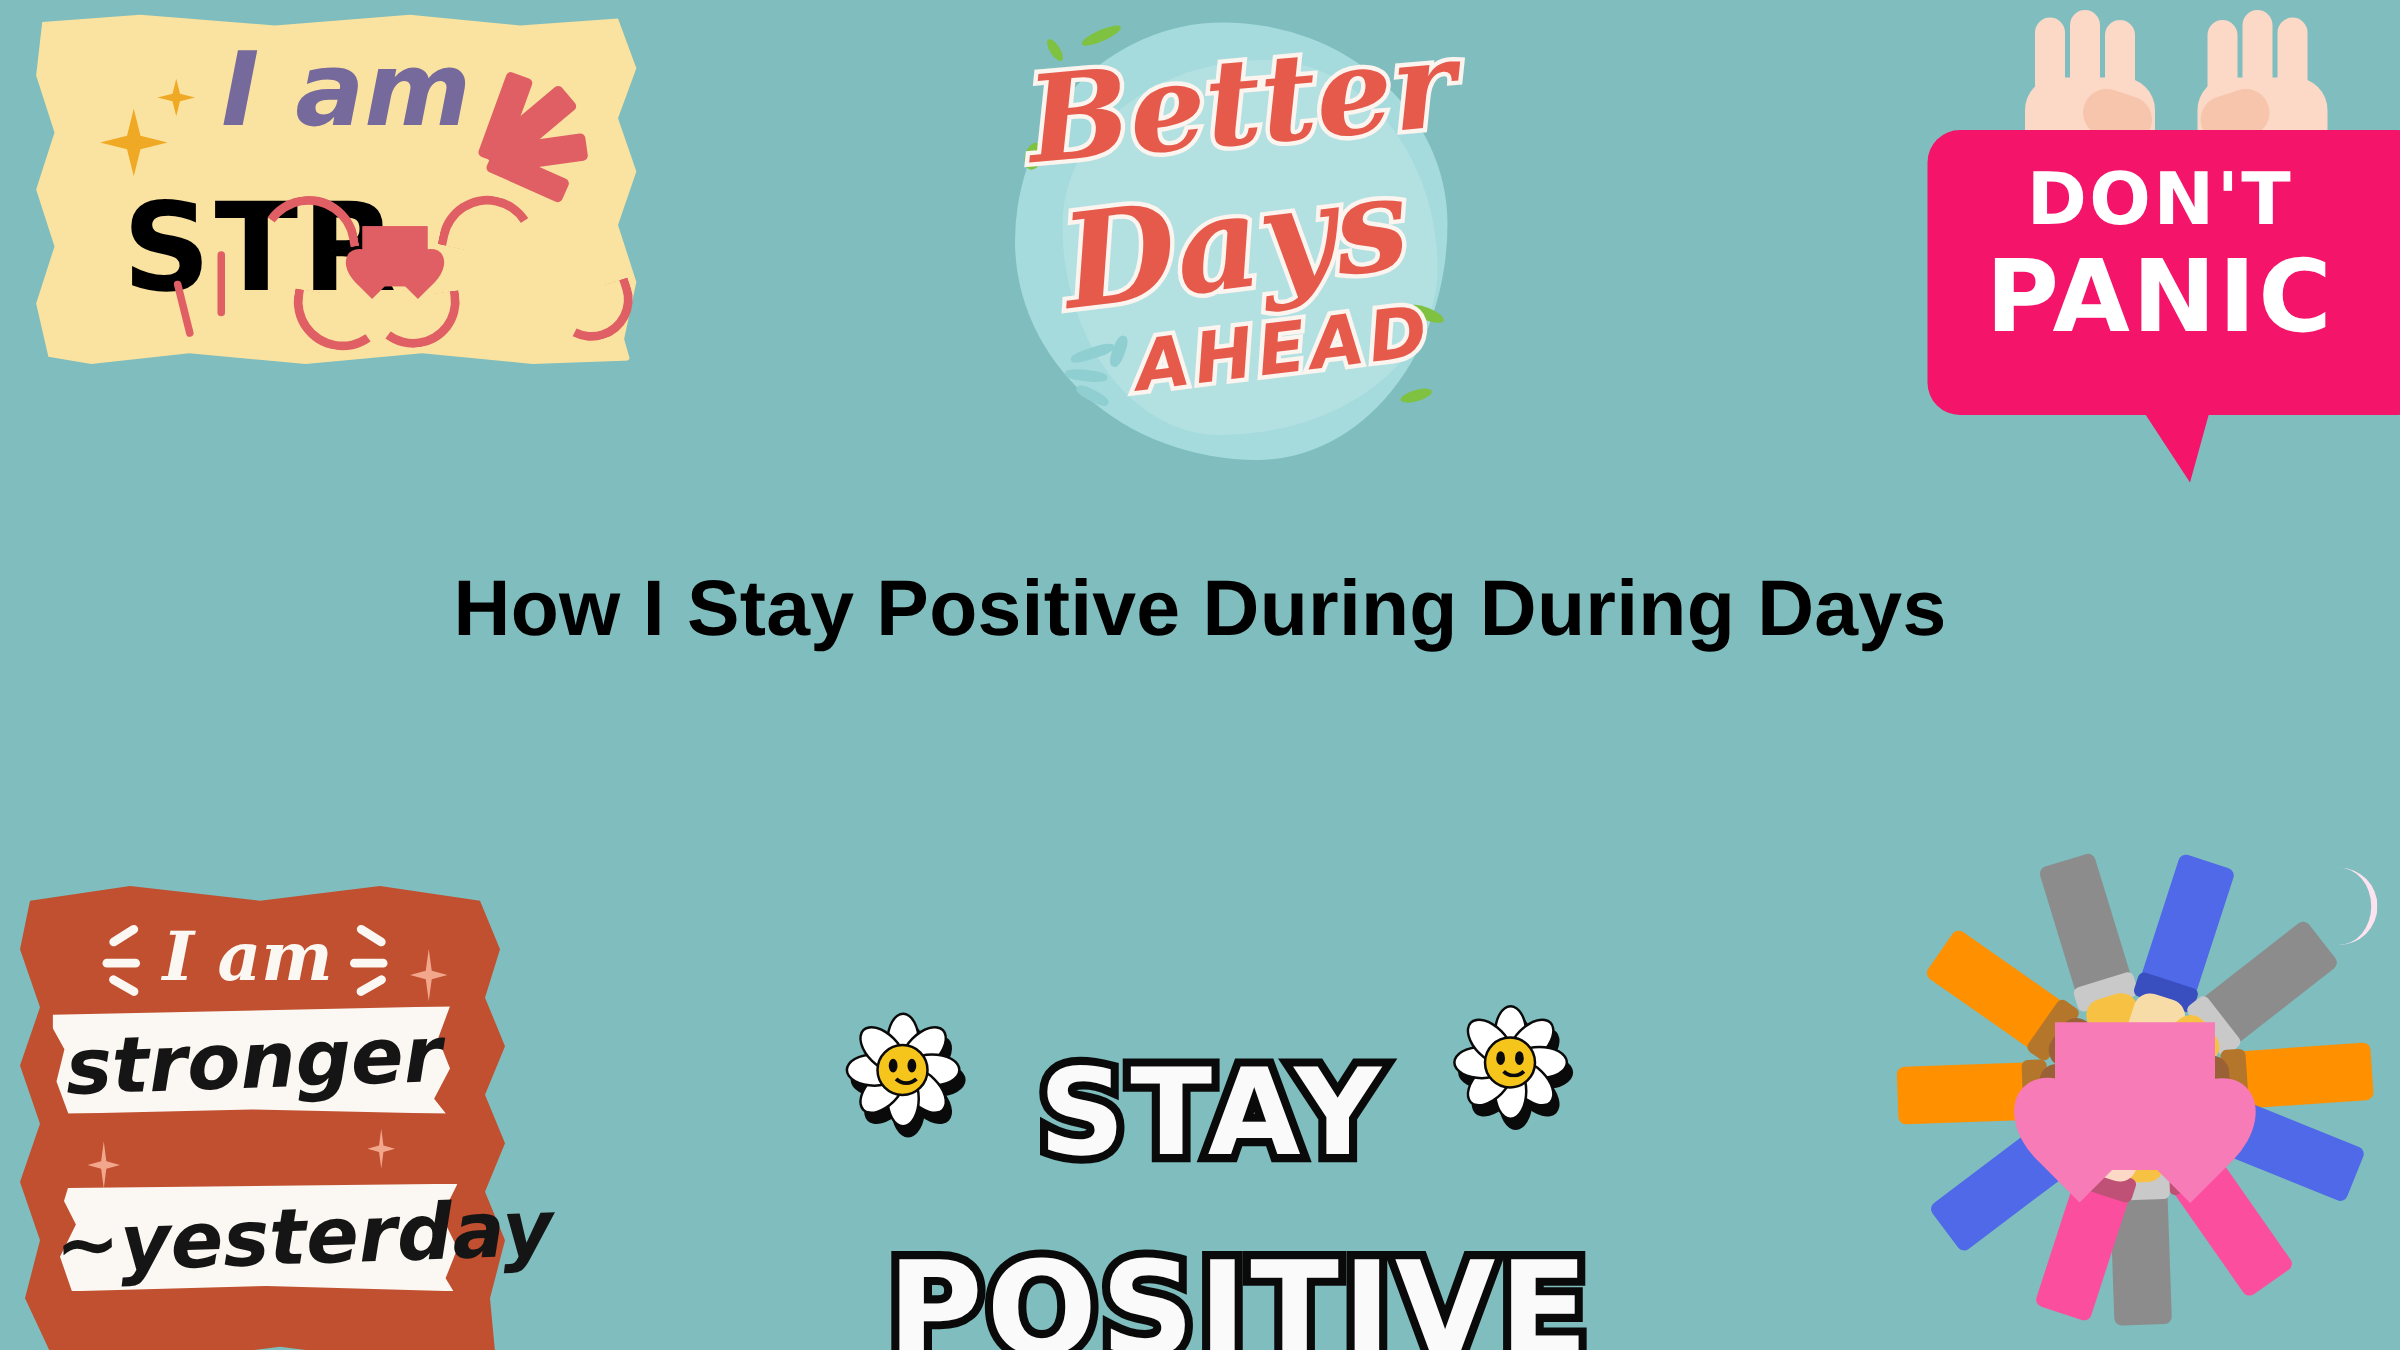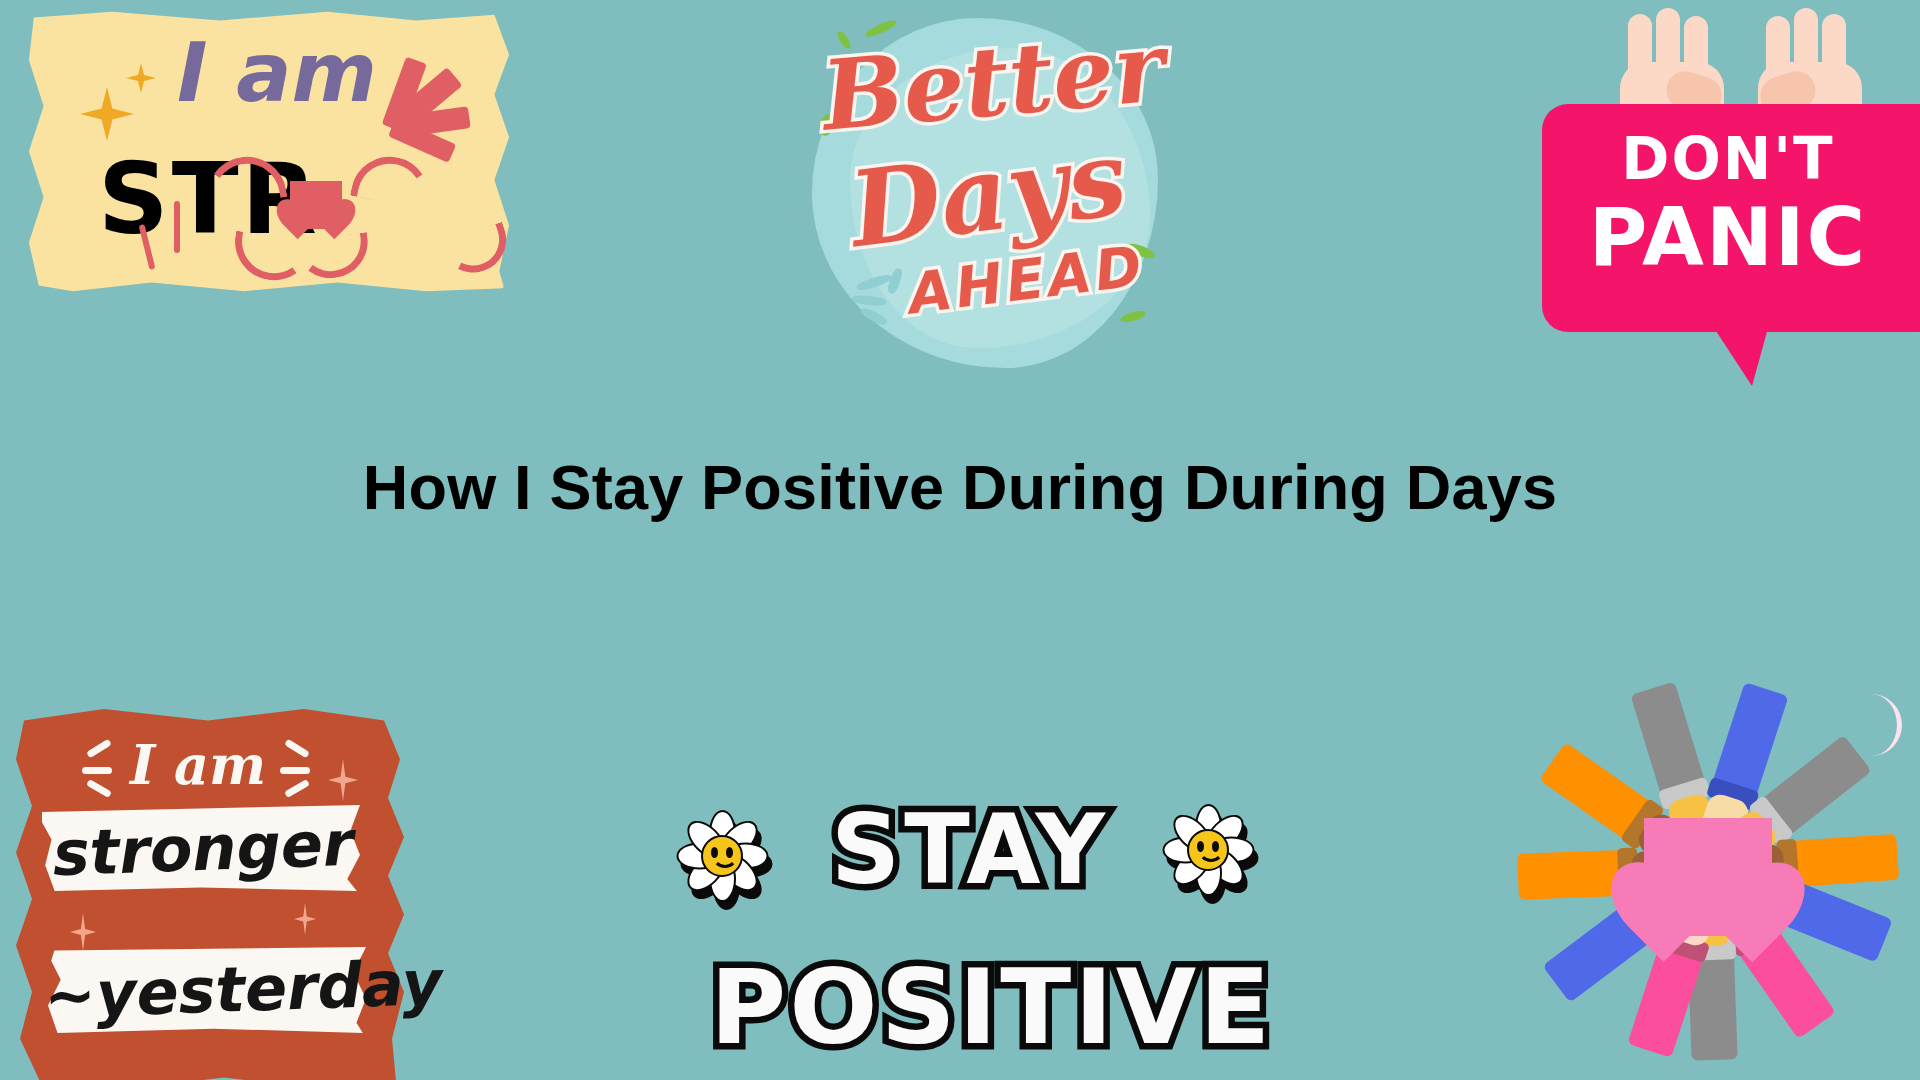--- a/index.html
+++ b/index.html
@@ -357,20 +357,21 @@
   }
   #sticker-stay .sp-text {
     position: absolute;
     font-family: "DejaVu Sans", sans-serif;
     font-weight: bold;
     color: #FAFAFA;
     -webkit-text-stroke: 13px #0A0A0A;
     paint-order: stroke fill;
     white-space: nowrap;
     text-align: center;
+    margin-top: 40px;
   }
   #sticker-stay .sp-stay {
     left: 160px; top: 8px; width: 300px;
     font-size: 96px; line-height: 124px;
     letter-spacing: 4px;
   }
   #sticker-stay .sp-positive {
     left: 50px; top: 160px; width: 520px;
     font-size: 104px; line-height: 134px;
     letter-spacing: 3px;

